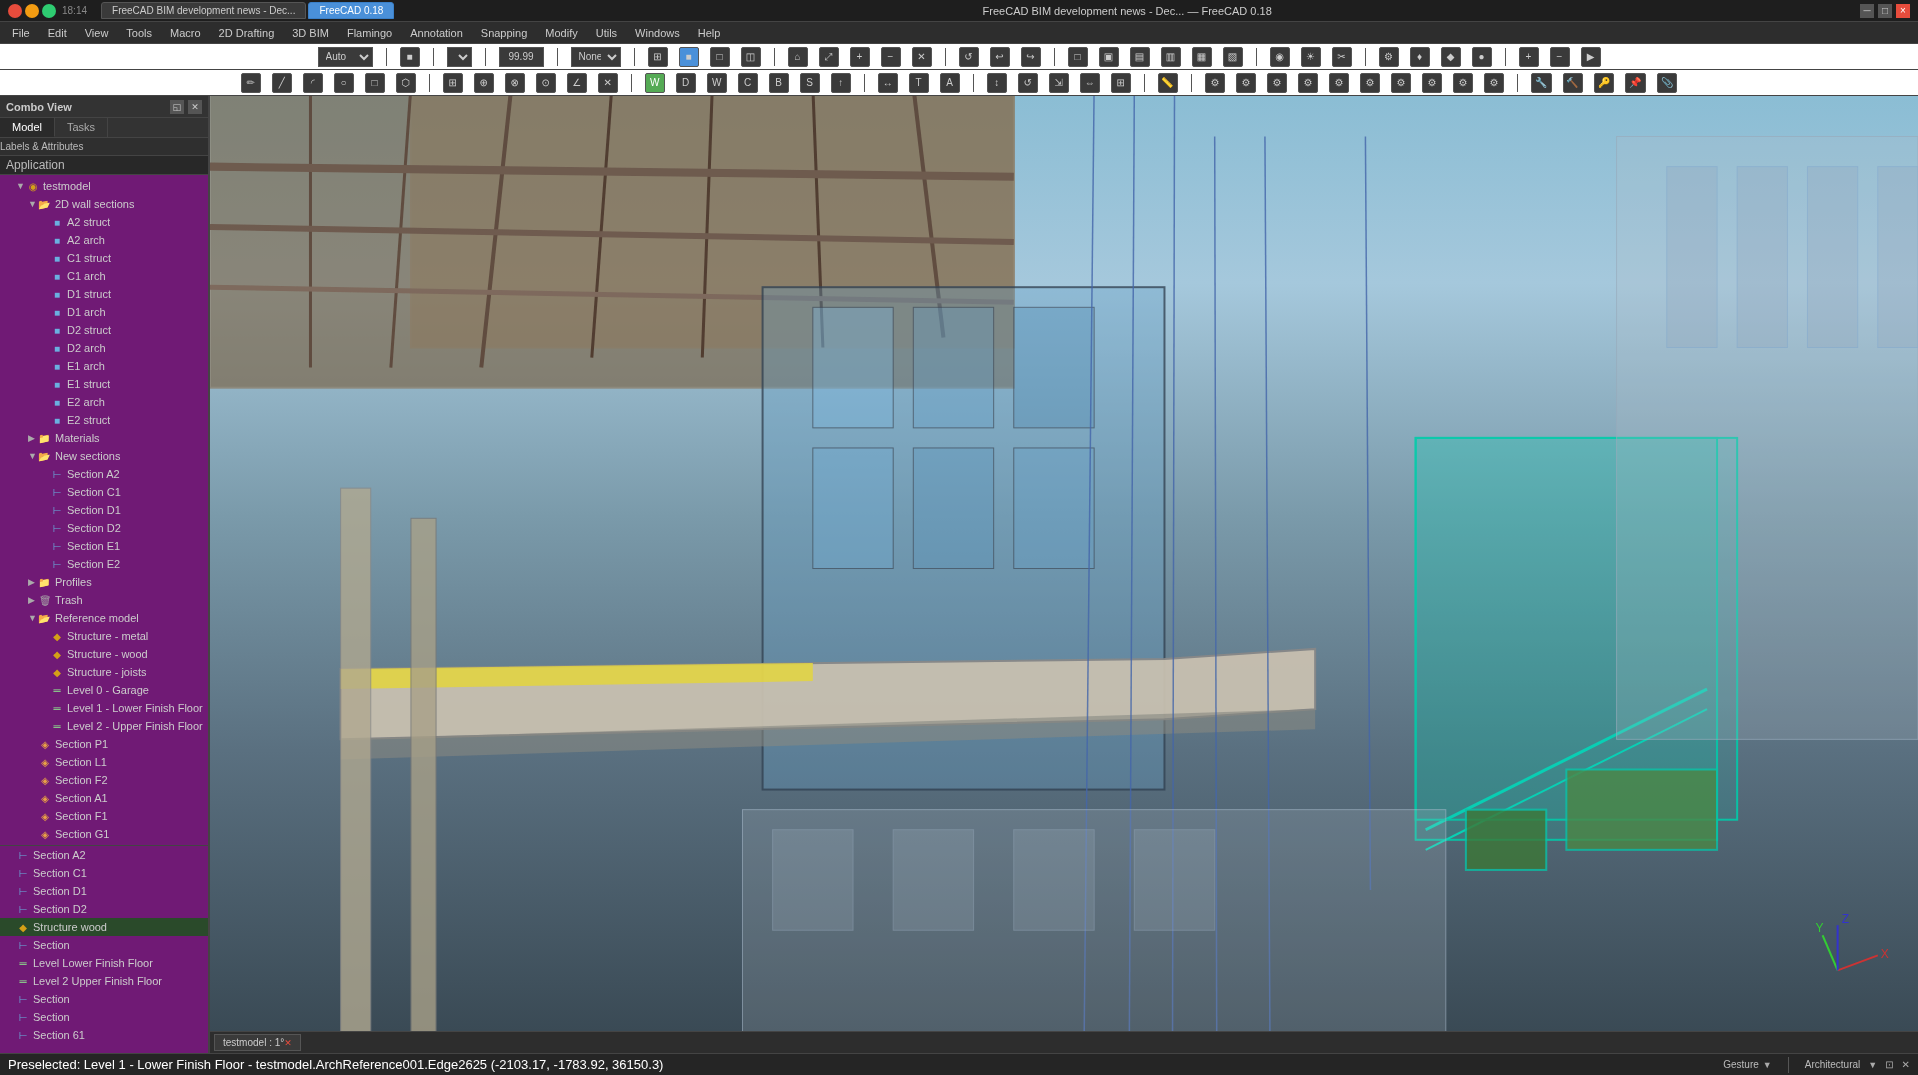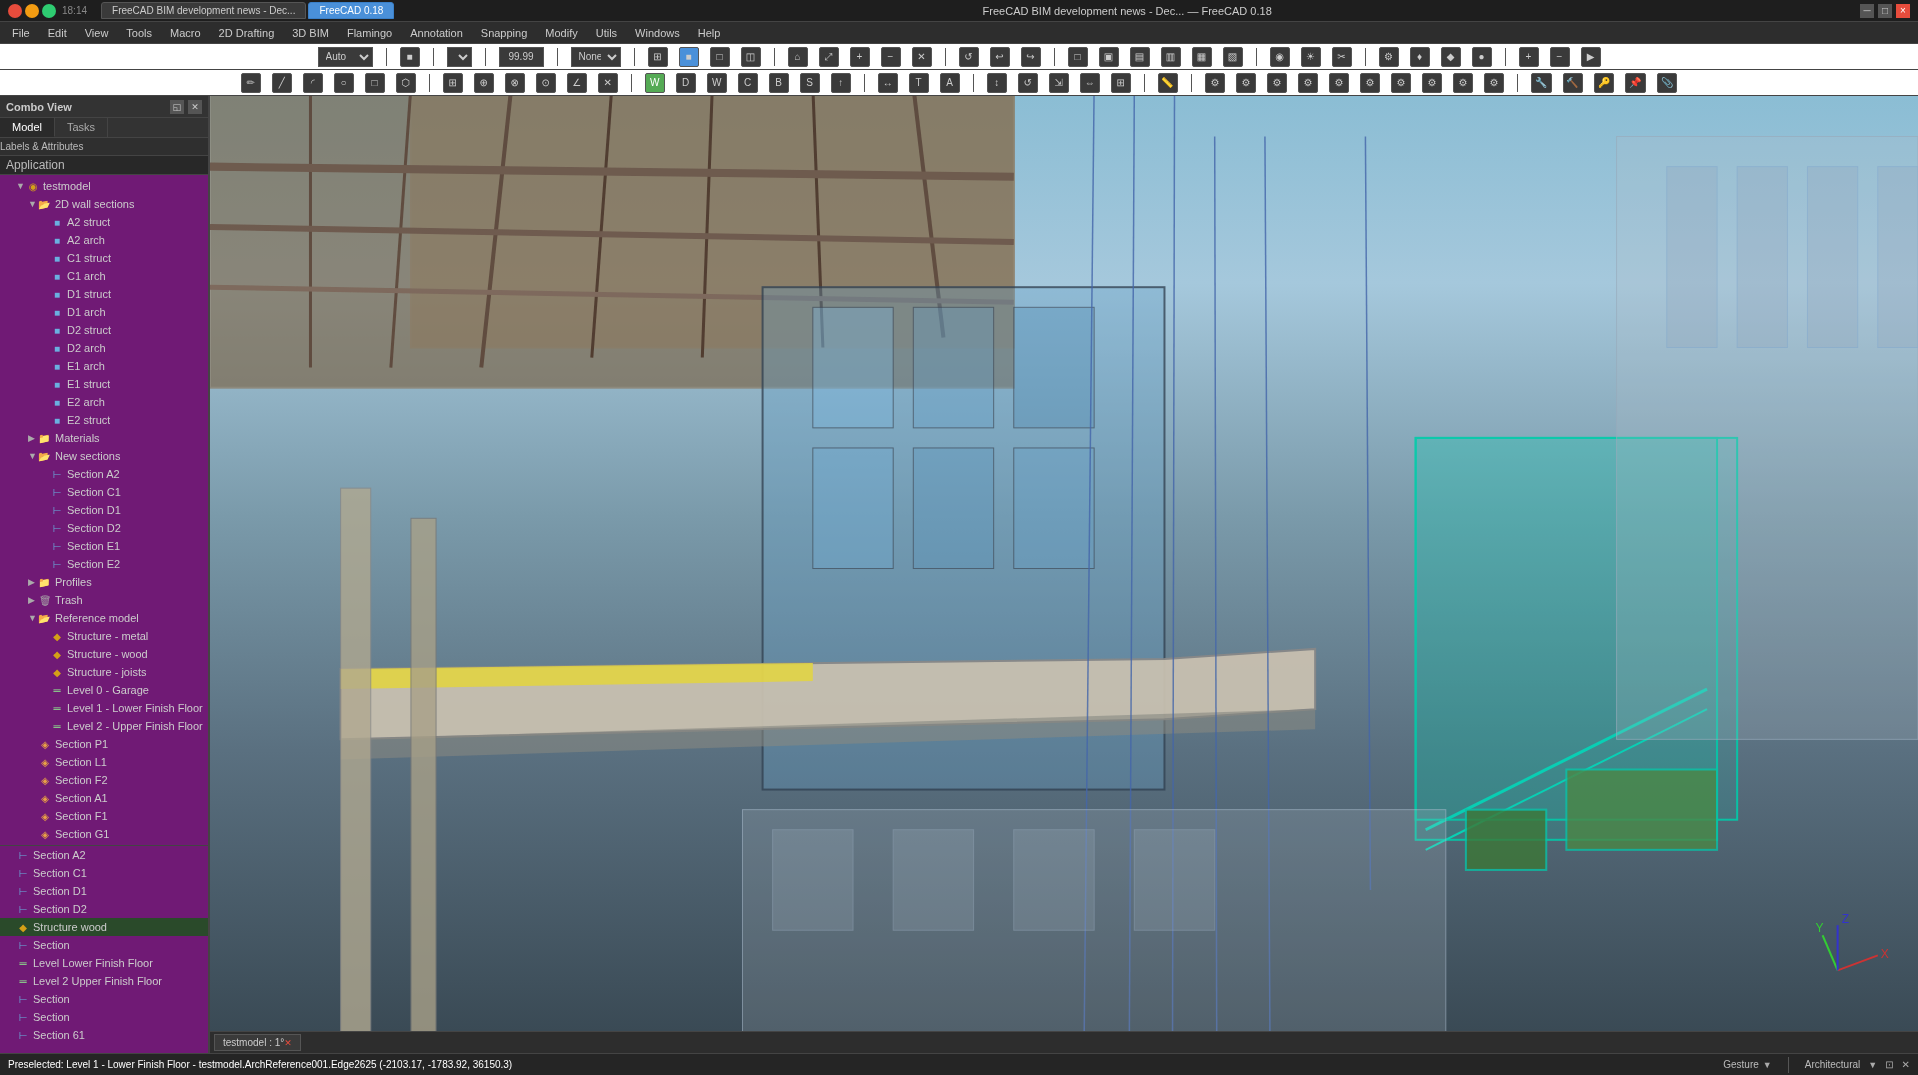--- a/index.html
+++ b/index.html
@@ -99,21 +99,21 @@
     .vp-tab-close { color: #e74c3c; font-size: 9px; cursor: pointer; }
 
     
     #statusbar {
       height: 22px; background: #252525; display: flex; align-items: center; justify-content: space-between;
       padding: 0 8px; border-top: 1px solid #444; font-size: 10px; color: #bbb;
     }
     #statusbar-right { display: flex; gap: 16px; align-items: center; }
 
     
-    #preselected-bar { color: #fff; font-size: 10px; }
+    #preselected-bar { color: #fff; font-size: 13px; }
   </style>
 </head>
 <body>
 
 <div id="titlebar">
   <div id="titlebar-left">
     <div style="display:flex;gap:3px;">
       <div class="title-btn close"></div>
       <div class="title-btn min"></div>
       <div class="title-btn max"></div>

